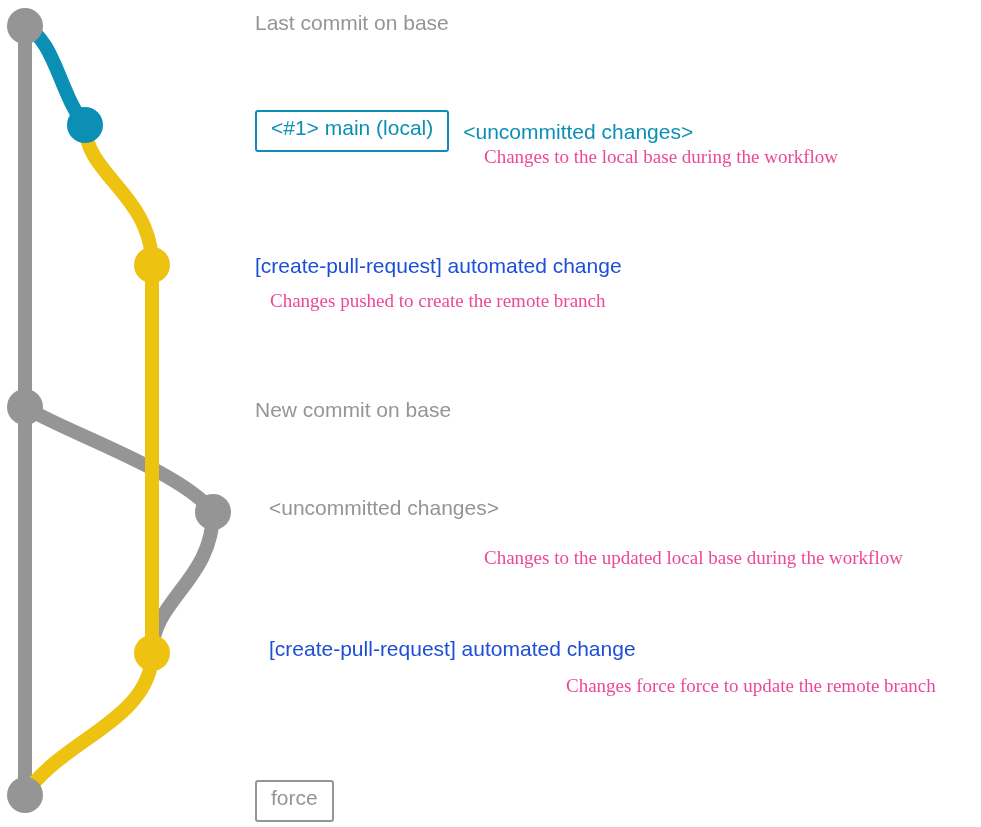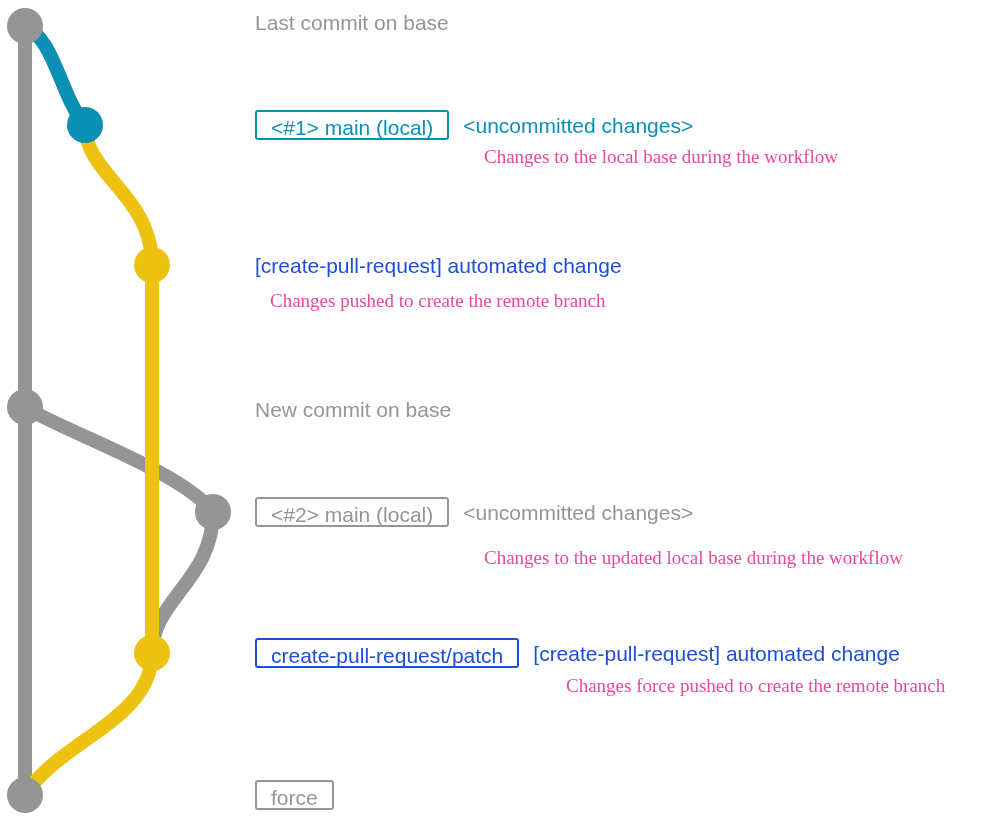--- a/index.html
+++ b/index.html
@@ -31,21 +31,21 @@
     align-items: center;
     white-space: nowrap;
   }
 
   .pill {
     display: inline-flex;
     align-items: center;
     justify-content: center;
     border: 2px solid currentColor;
     border-radius: 3px;
-    padding: 5px 14px 0 14px;
+    padding: 5px 14px 12px 14px;
     font-size: 21px;
     font-family: "Liberation Sans", sans-serif;
     line-height: 1;
     box-sizing: border-box;
   }
 
   .headline {
     font-size: 21px;
     font-family: "Liberation Sans", sans-serif;
     line-height: 1;
@@ -108,26 +108,24 @@
 <div class="row" style="left:255px; top:255px;">
   <span class="headline c-yellow">[create-pull-request] automated change</span>
 </div>
 <div class="subtext" style="left:270px; top:291px;">Changes pushed to create the remote branch</div>
 
 <div class="row" style="left:255px; top:399px;justify-content:center;">
   <span class="headline c-grey">New commit on base</span>
 </div>
 
 <div class="row" style="left:255px; top:497px;">
-  <span class="pill c-grey">&lt;#2&gt; main (local)</span>
   <span class="headline c-grey spaced">&lt;uncommitted changes&gt;</span>
 </div>
 <div class="subtext" style="left:484px; top:548px;">Changes to the updated local base during the workflow</div>
 
 <div class="row" style="left:255px; top:638px;">
-  <span class="pill c-yellow">create-pull-request/patch</span>
   <span class="headline c-yellow spaced">[create-pull-request] automated change</span>
 </div>
-<div class="subtext" style="left:566px; top:676px;">Changes force pushed to create the remote branch</div>
+<div class="subtext" style="left:566px; top:676px;">Changes force force to update the remote branch</div>
 
 <div class="row" style="left:255px; top:780px;">
   <span class="pill c-grey">force</span>
 </div>
 
 </body></html>

